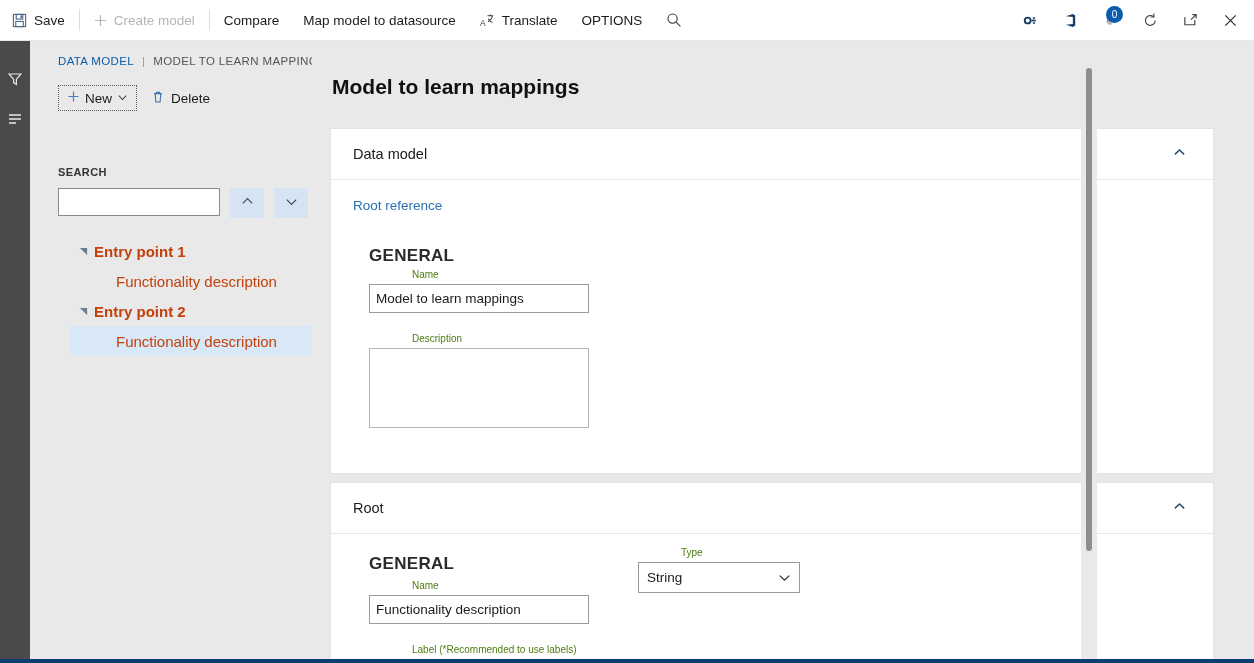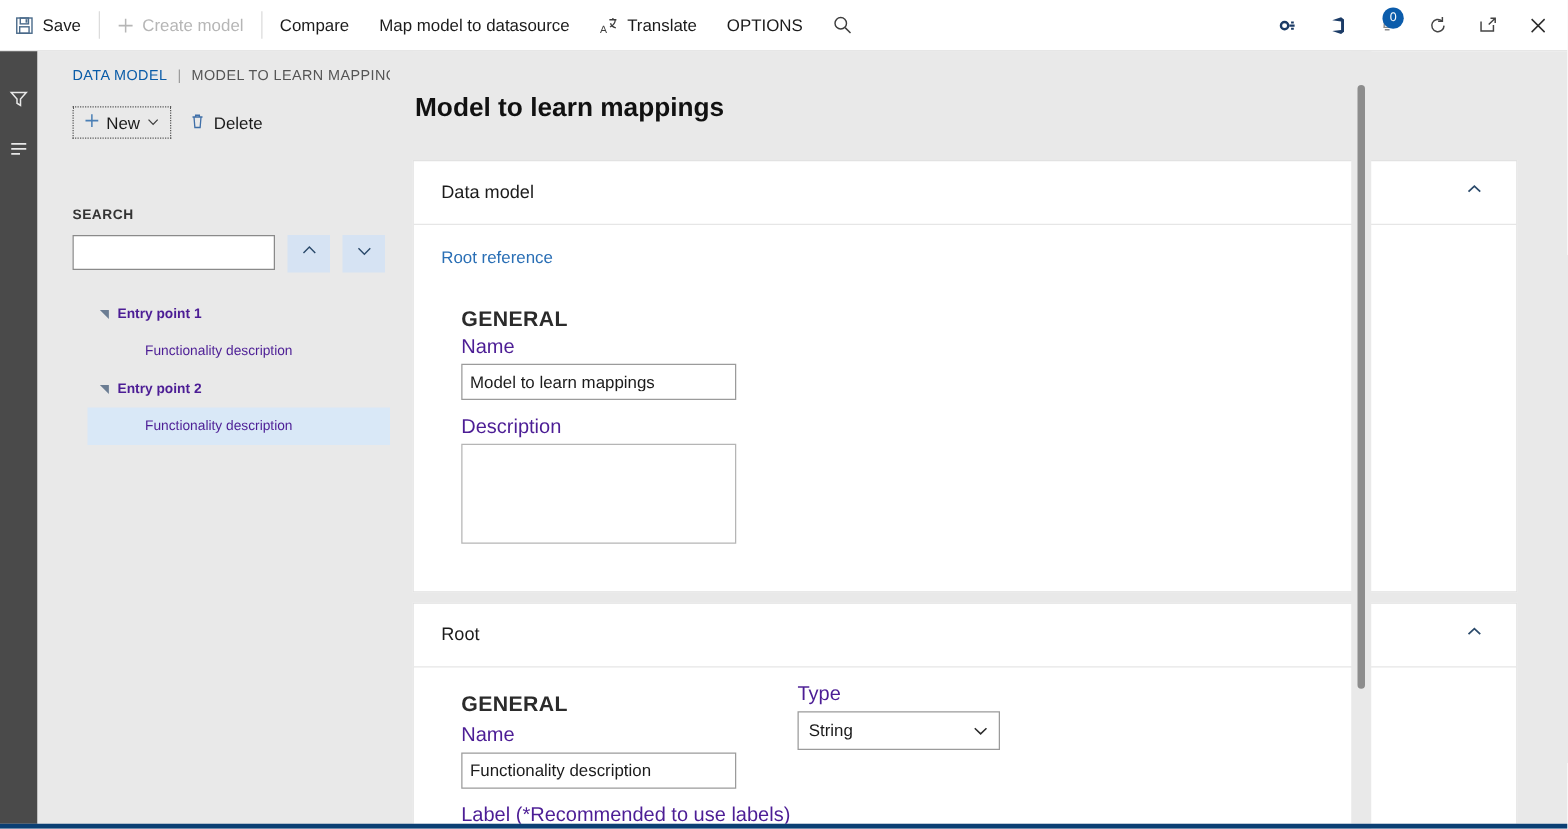--- a/index.html
+++ b/index.html
@@ -122,21 +122,21 @@
   }
   .tree-row {
     display: flex; align-items: center; height: 30px;
     cursor: pointer; padding-left: 2px;
   }
   .tree-row.selected { background: #d9e8f7; }
   .twisty {
     width: 22px; display: flex; align-items: center; justify-content: center;
   }
   .tree-label {
-    font-size: 11px; color: #4c1d95;
+    font-size: 15px; color: #c2410c;
   }
   .tree-row.parent .tree-label { font-weight: bold; }
   .tree-row.child { padding-left: 46px; }
 
   
   .splitter {
     position: absolute; left: 312px; top: 41px;
     width: 18px; height: 618px;
     background: #e9e9e9; cursor: col-resize;
     display: flex; align-items: center; justify-content: center;
@@ -179,21 +179,21 @@
   .rootref {
     display: inline-block; margin-top: 18px; 
     font-size: 13.5px; color: #2a6fb5; cursor: pointer;
   }
 
   .grouphdr {
     font-size: 17px; font-weight: bold; color: #2b2b2b;
     letter-spacing: .3px;
   }
   .fld-label {
-    font-size: 16px; color: #4c1d95; margin-bottom: 4px;
+    font-size: 10px; color: #4d7c0f; margin-bottom: 4px; margin-left: 43px;
   }
   .txtinput {
     width: 220px; height: 29px;
     border: 1px solid #9b9b9b; background: #fff;
     font-size: 13.5px; color: #1b1b1b; padding: 0 6px;
     outline: none; font-family: "Liberation Sans", sans-serif;
   }
   .txtarea {
     width: 220px; height: 80px;
     border: 1px solid #b5b5b5; background: #fff;

